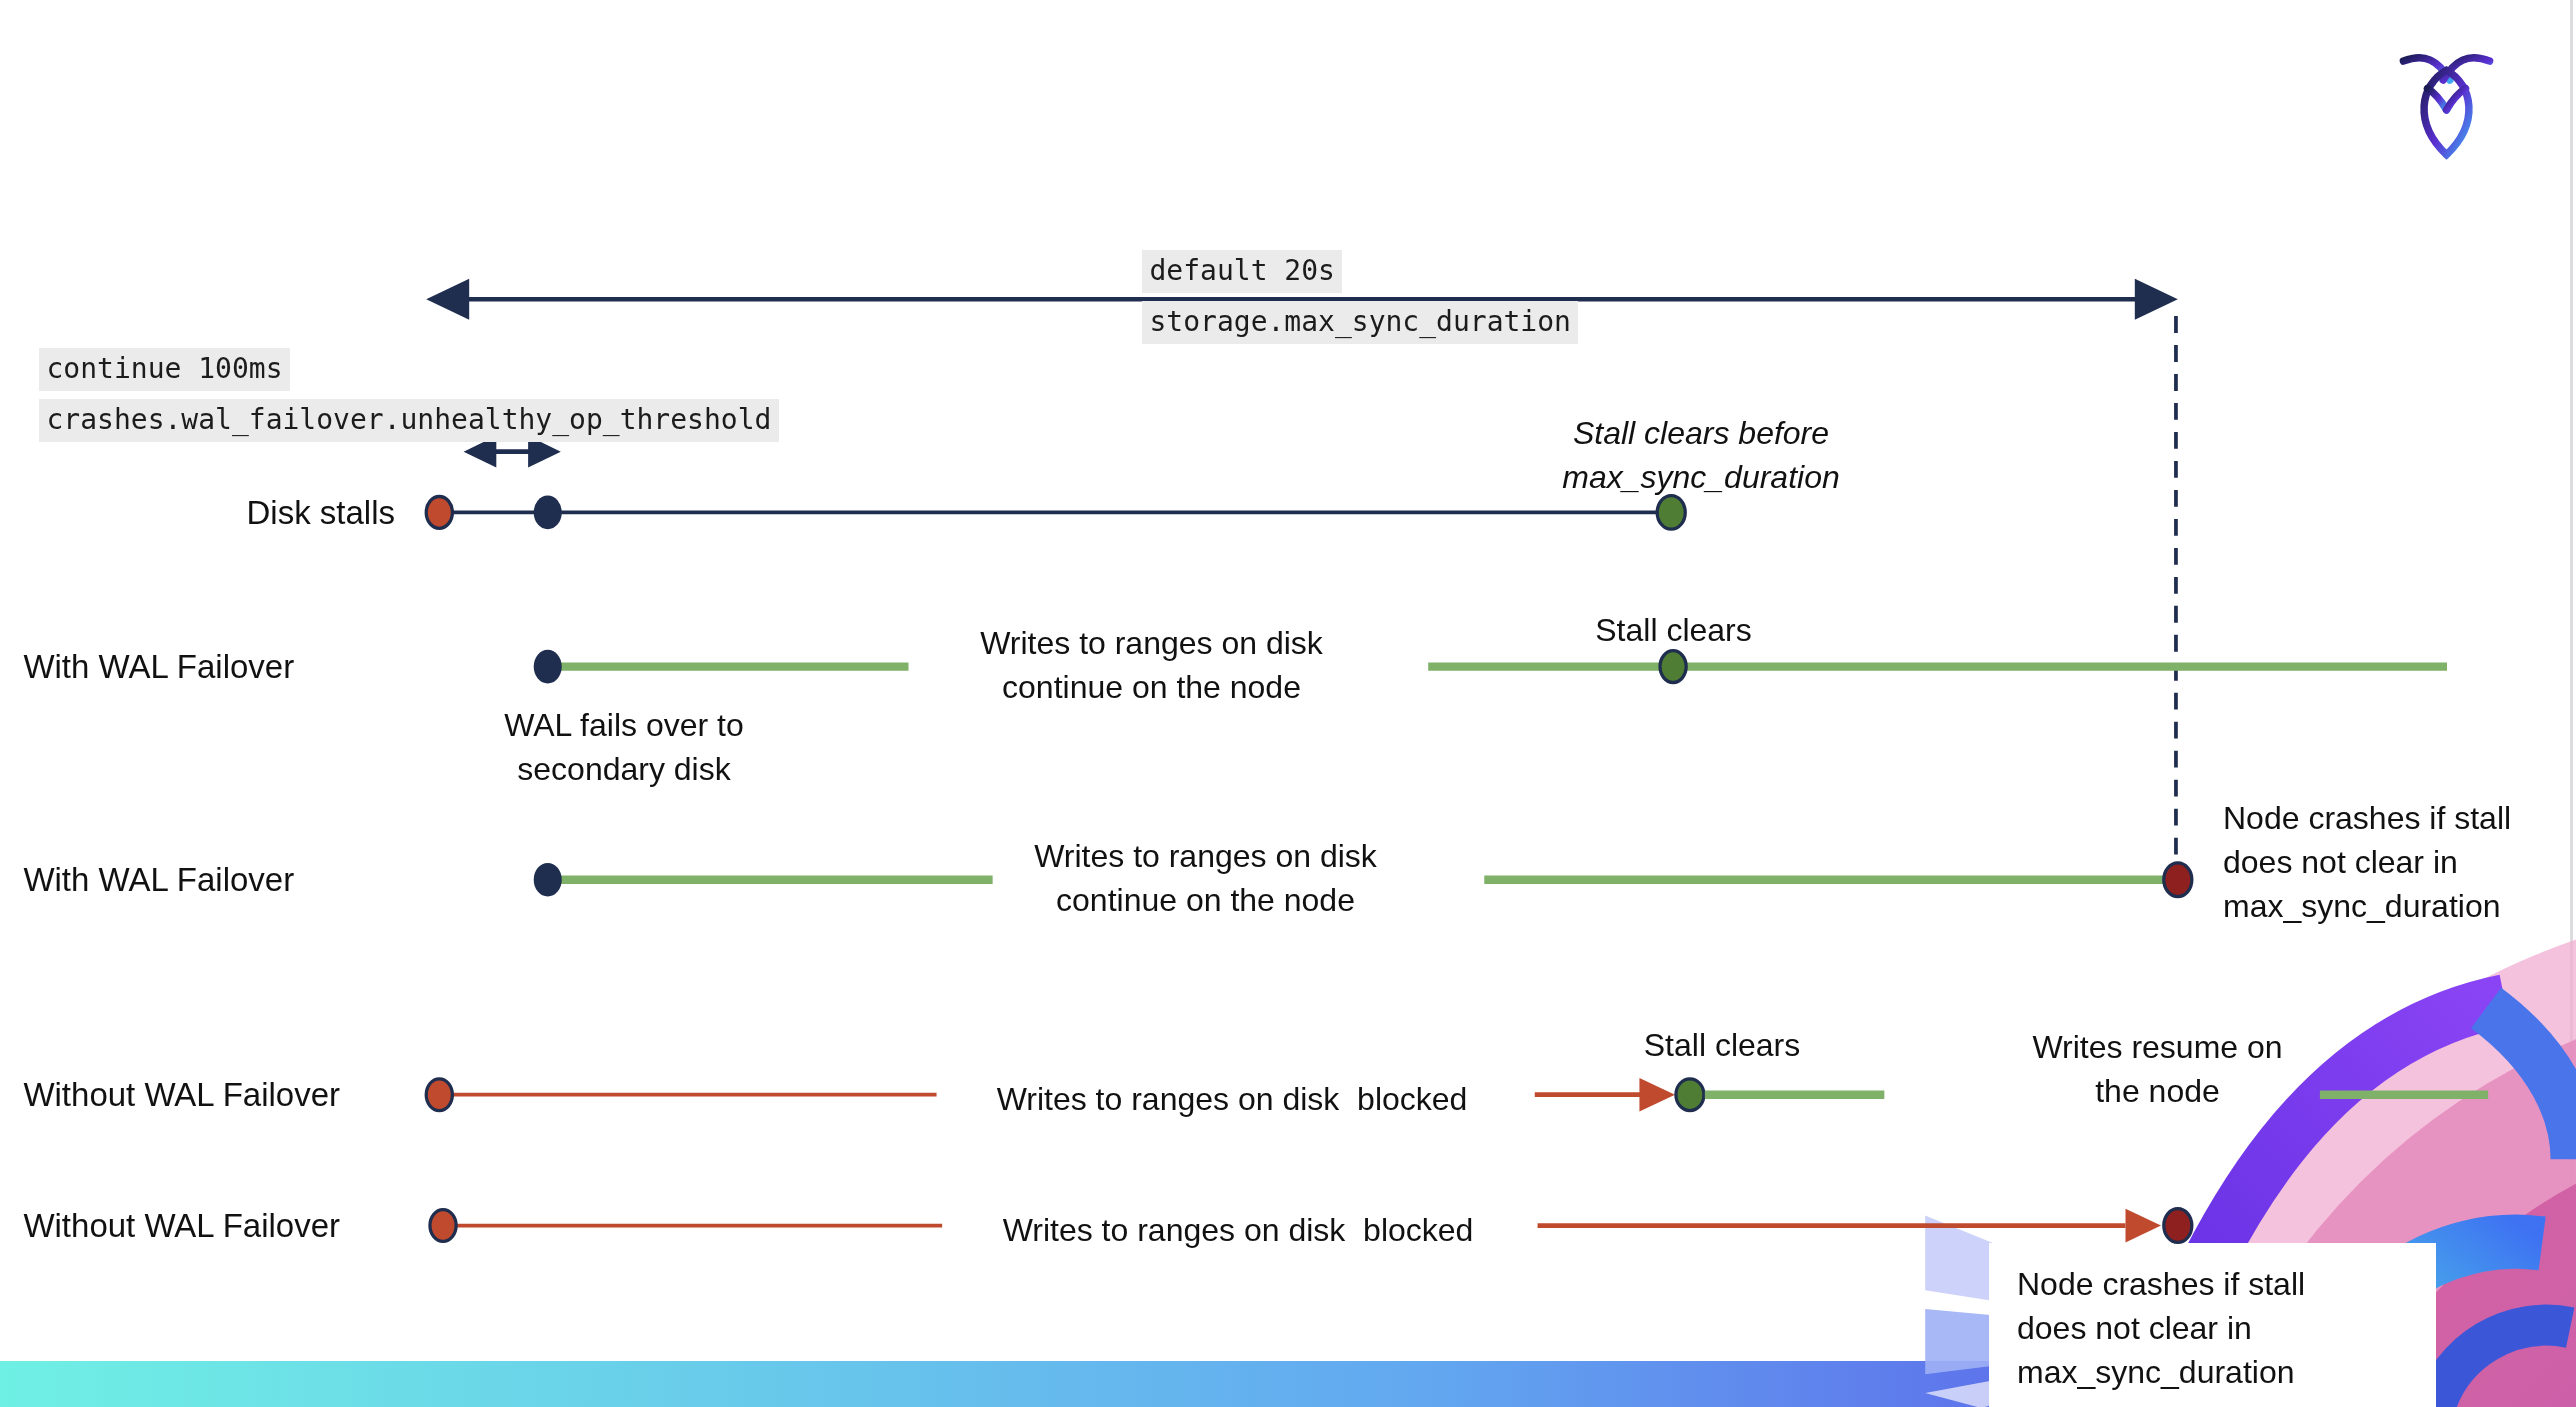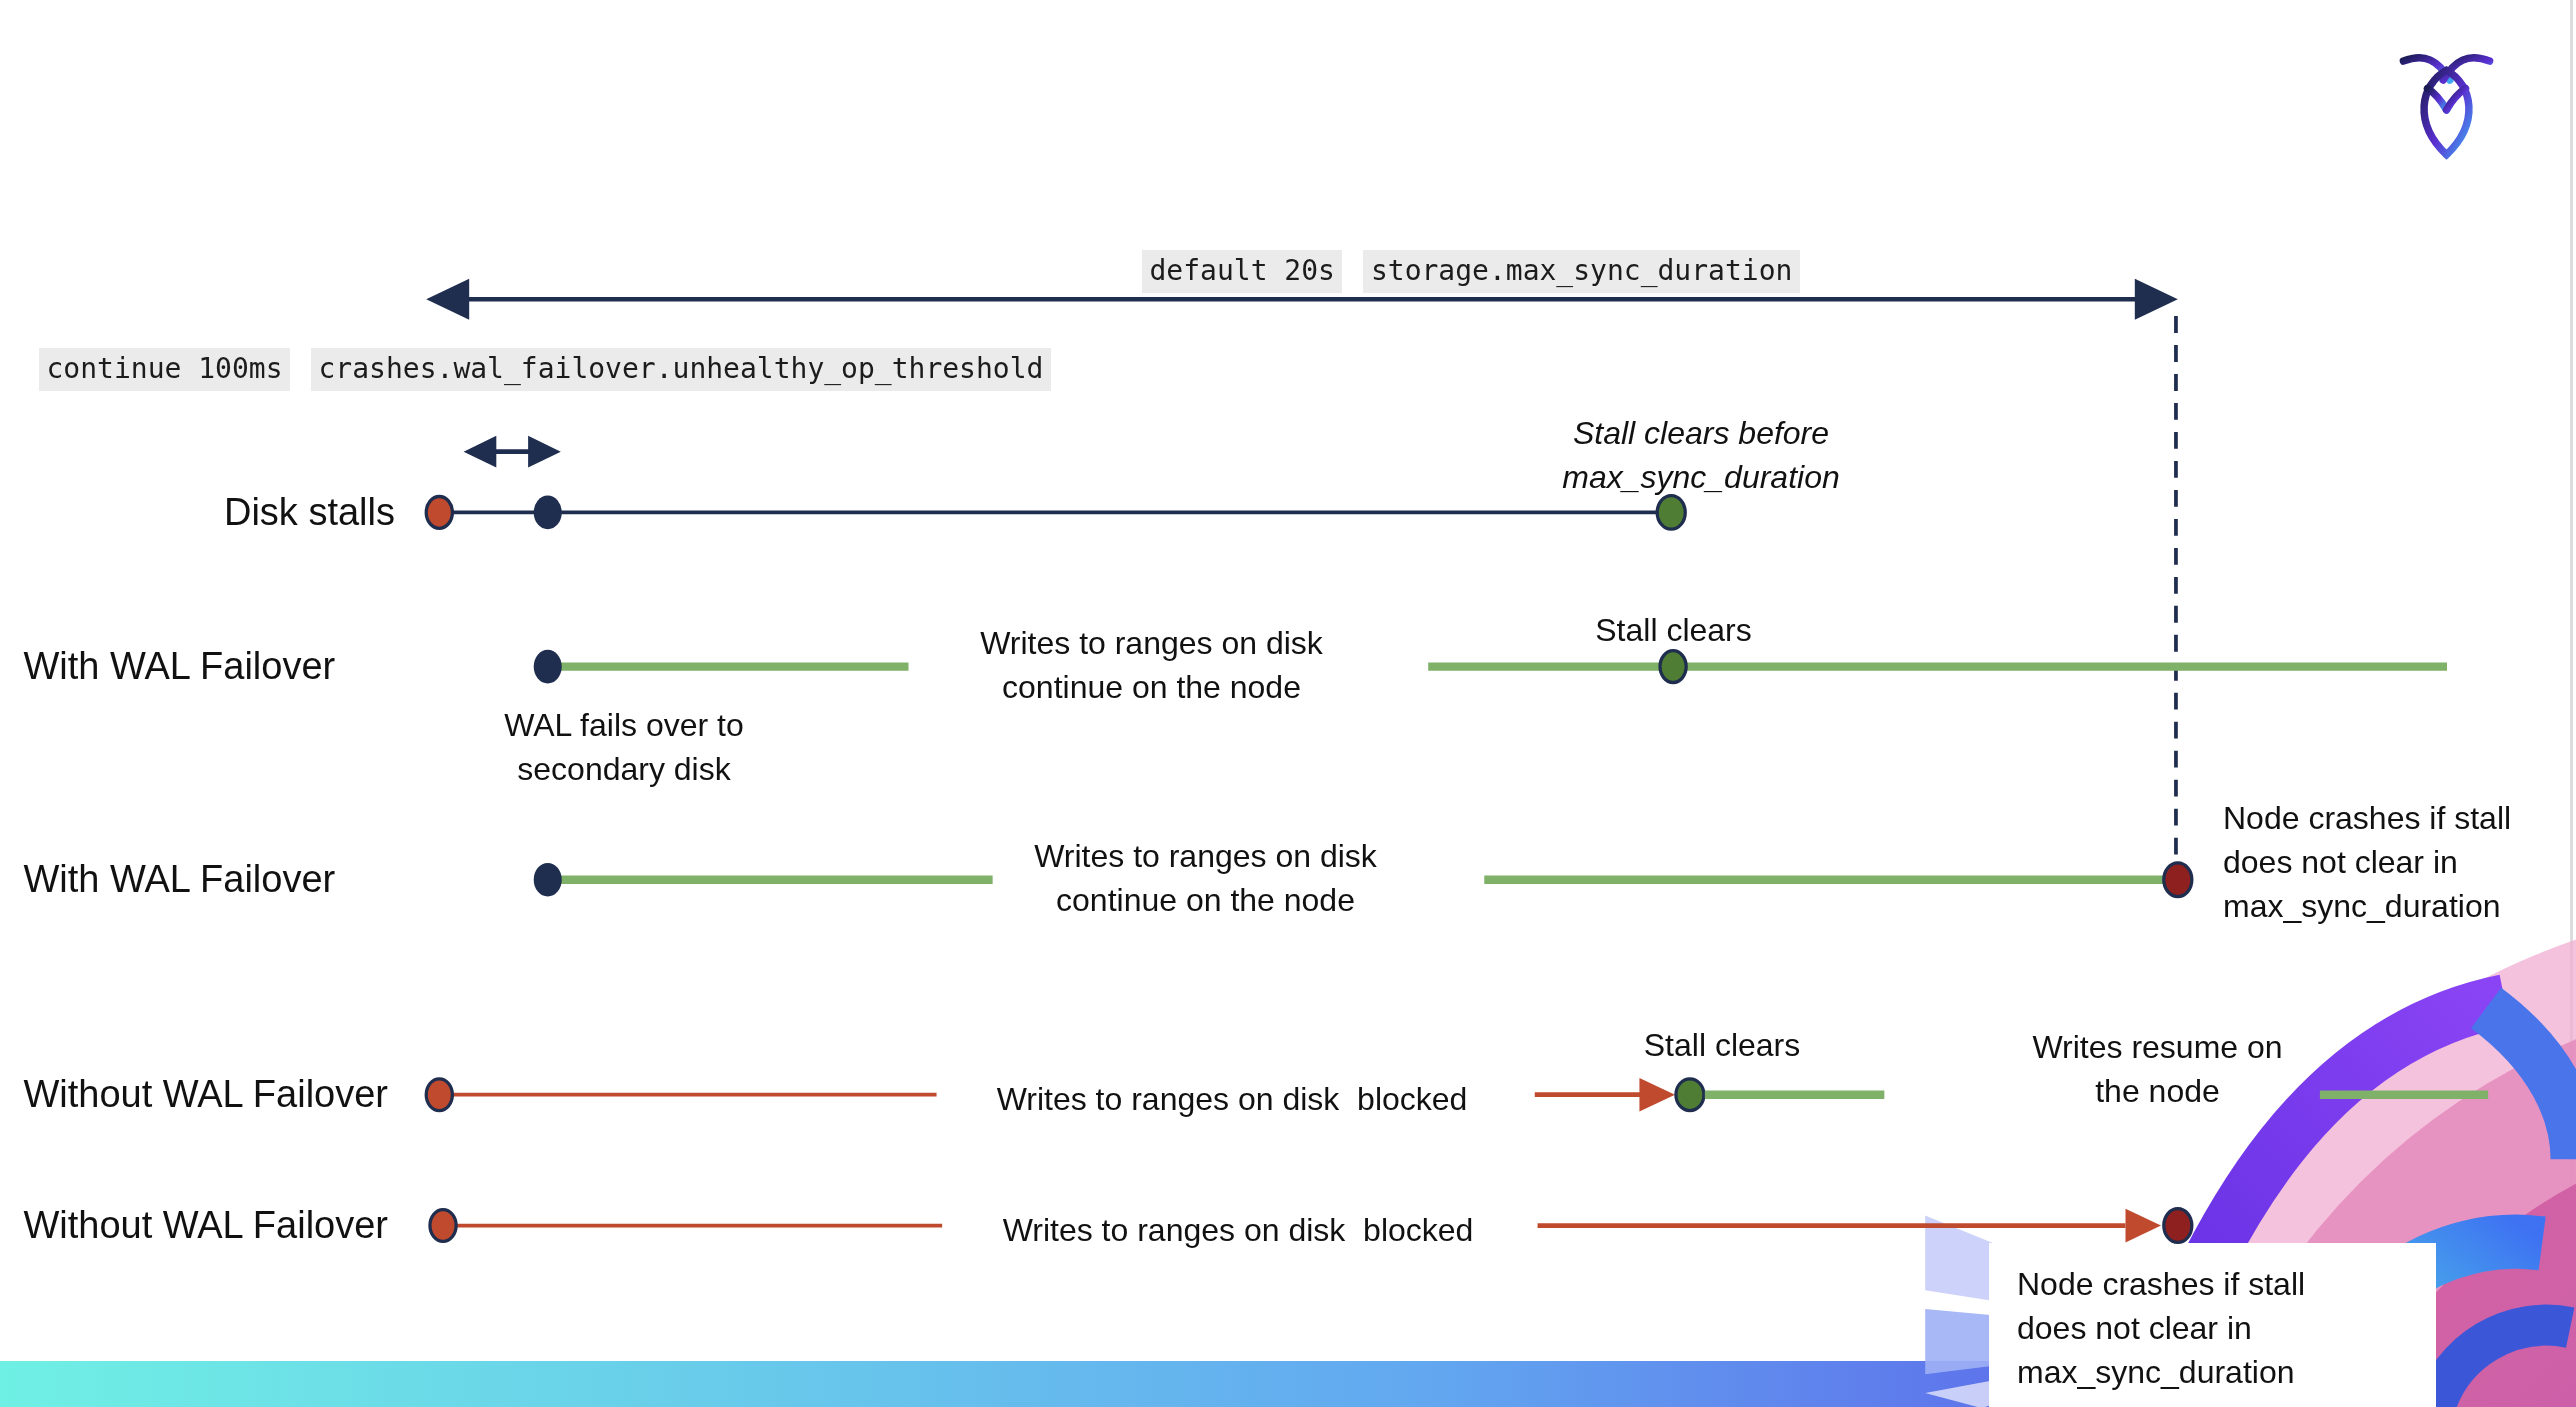--- a/index.html
+++ b/index.html
@@ -1,26 +1,26 @@
 <!DOCTYPE html>
 <html style="--navy: #1f2d4f; --red: #c04a2e; --dark_red: #8e2120; --green_line: #7fb169; --green_dot: #4e7d33; --code_bg: #ebebeb; --bar_left: #6ff0e4; --bar_mid: #62a8f0; --bar_right: #5b52e8; --logo_gradient_start: #1b1b55; --logo_gradient_mid: #5a2fd0; --logo_gradient_end: #3fa8f5;font-size:15px"><head>
 <meta charset="utf-8">
 <style>
   html,body{margin:0;padding:0;background:#fff;}
   #slide{position:relative;width:2576px;height:1408px;background:#fff;overflow:hidden;
          font-family:"Liberation Sans",sans-serif;color:#111;}
   
   .title{position:absolute;left:64px;top:45px;font-size:91px;font-weight:bold;
          letter-spacing:-1.9px;color:#0a0a0a;}
-  .row-label{position:absolute;font-size:38px;line-height:39px;color:#111;}
+  .row-label{position:absolute;font-size:33px;line-height:39px;color:#111;}
   .ann{position:absolute;font-size:32px;line-height:44px;color:#111;
        text-align:center;white-space:pre-line;}
   .ann.left{text-align:left;}
-  .code-label{position:absolute;display:flex;flex-direction:row;align-items:flex-start;
-       gap:21px;font-family:"DejaVu Sans Mono",monospace;font-size:28px;color:#1c1c1c;}
+  .code-label{position:absolute;display:flex;flex-direction:column;align-items:flex-start;
+       gap:8px;font-family:"DejaVu Sans Mono",monospace;font-size:28px;color:#1c1c1c;}
   .code-label span{background:var(--code_bg);padding:3.7px 7.5px 6.5px;display:inline-block;}
   
   .lbl-disk{left:154px;top:493px;width:241px;text-align:right;}
   .lbl-with1{left:23.4px;top:647px;}
   .lbl-with2{left:23.4px;top:860px;}
   .lbl-without1{left:23.4px;top:1075px;}
   .lbl-without2{left:23.4px;top:1206px;}
   .t-code-max{left:1142px;top:250px;}
   .t-code-unhealthy{left:39px;top:348px;}
   .t-stall-before{left:1514px;top:411px;width:374px;font-style:italic;}

